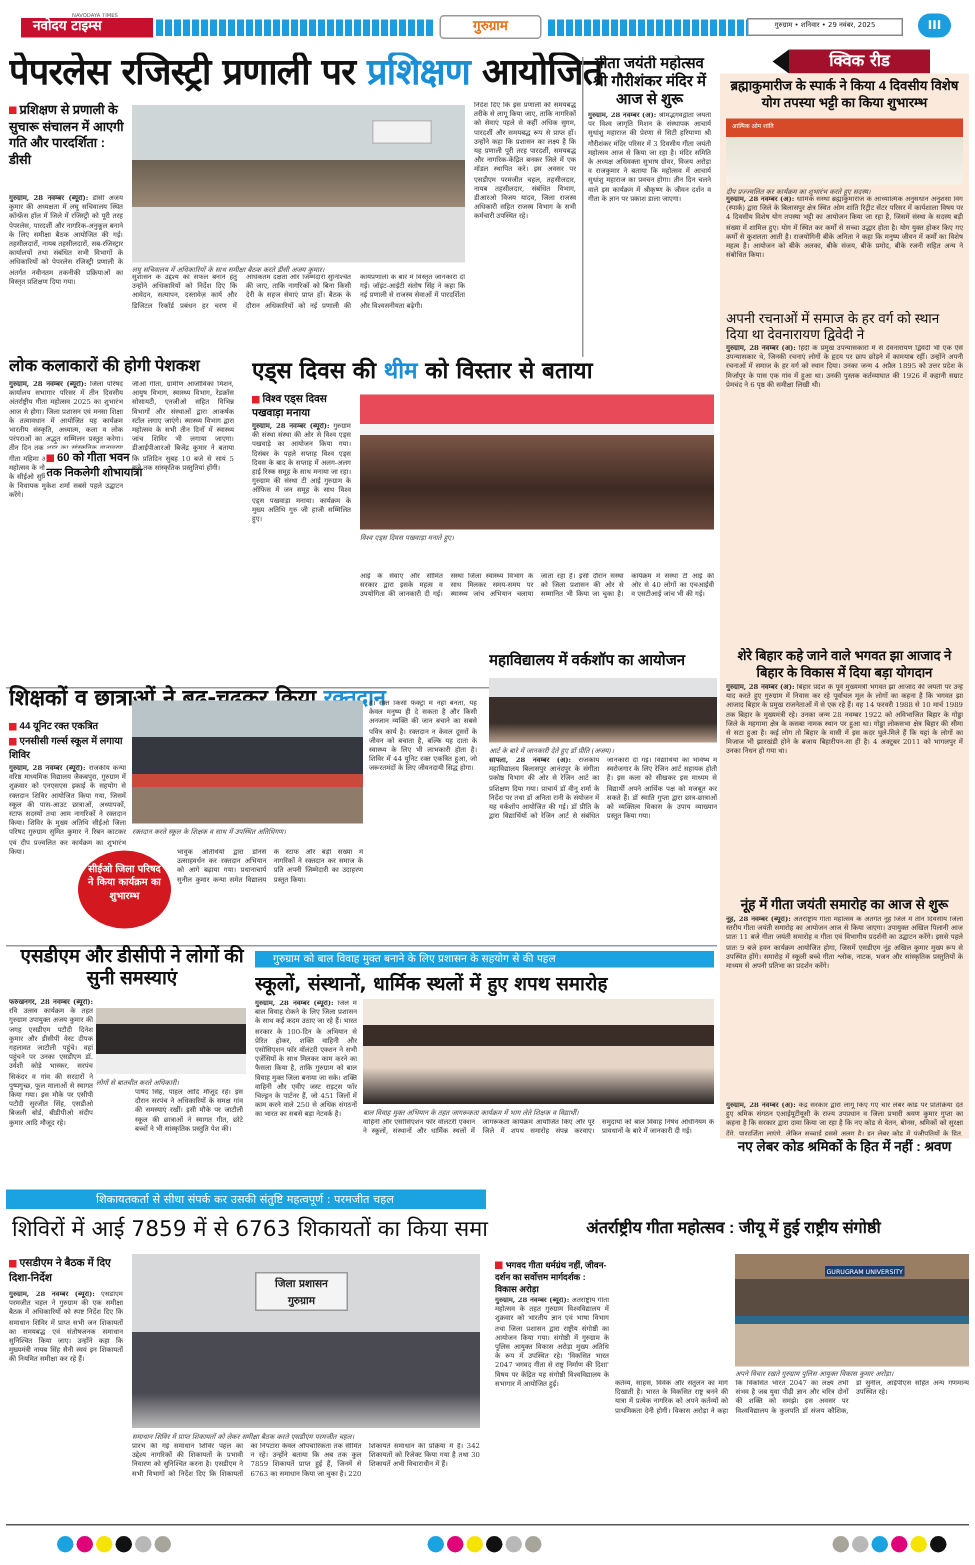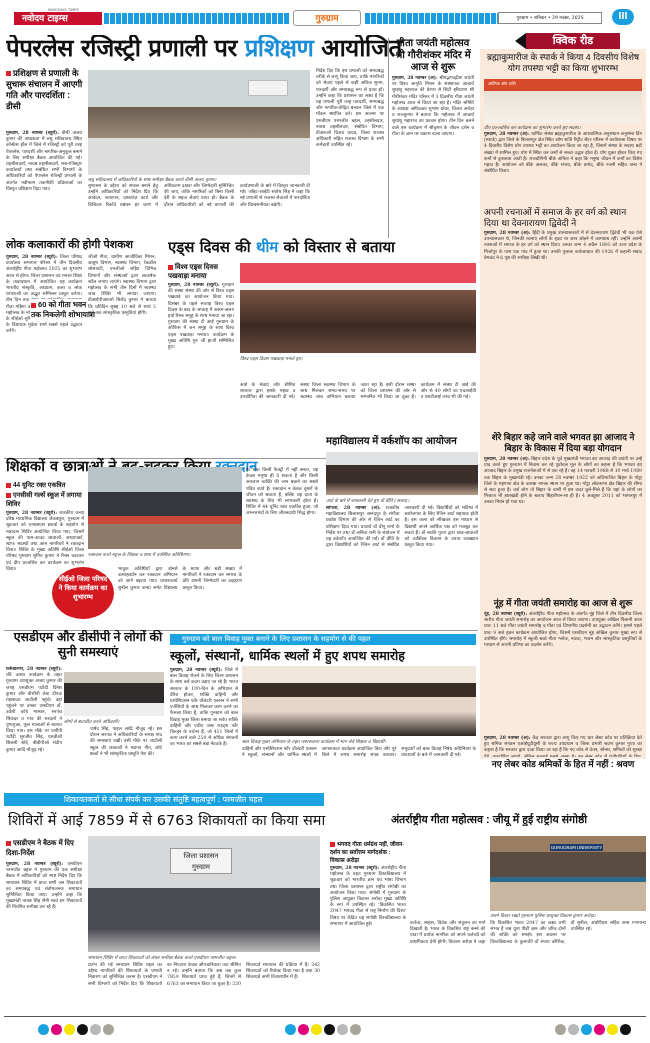--- a/index.html
+++ b/index.html
@@ -61,21 +61,21 @@
 <div class="abs body-text" style="left:392px;top:75px;width:82px;height:160px;">
   <b>गुरुग्राम, 28 नवम्बर (अ):</b> <span>श्रीमद्भगवद्गीता जयंती पर विश्व जागृति मिशन के संस्थापक आचार्य सुधांशु महाराज की प्रेरणा से सिटी हरियाणा श्री गौरीशंकर मंदिर परिसर में 3 दिवसीय गीता जयंती महोत्सव आज से किया जा रहा है। मंदिर समिति के अध्यक्ष अधिवक्ता सुभाष ग्रोवर, विजय अरोड़ा व राजकुमार ने बताया कि महोत्सव में आचार्य सुधांशु महाराज का प्रवचन होगा। तीन दिन चलने वाले इस कार्यक्रम में श्रीकृष्ण के जीवन दर्शन व गीता के ज्ञान पर प्रकाश डाला जाएगा।</span>
 </div>
 
 <div class="abs" style="left:526px;top:33px;width:94px;height:16px;background:#a3102c;color:#fff;font-size:11px;line-height:16px;text-align:center;font-weight:bold;">
   <span>क्विक रीड</span>
 </div>
 <div class="abs" style="left:515px;top:33px;width:0;height:0;border-right:11px solid #111;border-top:8px solid transparent;border-bottom:8px solid transparent;"></div>
 <div class="abs peach" style="left:480px;top:49px;width:166px;height:710px;"></div>
 
-<div class="abs hl-cond" style="left:484px;top:52px;width:158px;font-size:8.8px;line-height:11px;font-weight:normal;text-align:center;">ब्रह्माकुमारीज के स्पार्क ने किया 4 दिवसीय विशेष योग तपस्या भट्टी का किया शुभारम्भ</div>
+<div class="abs hl-cond" style="left:484px;top:52px;width:158px;font-size:8.8px;line-height:11px;font-weight:bold;text-align:center;">ब्रह्माकुमारीज के स्पार्क ने किया 4 दिवसीय विशेष योग तपस्या भट्टी का किया शुभारम्भ</div>
 <div class="photo" style="left:484px;top:79px;width:158px;height:44px;background:linear-gradient(180deg,#d64a2a 0 28%,#e8e2d6 28%,#f5f2ea 100%);">
   <div class="abs" style="left:4px;top:2px;font-size:4px;color:#fff;">आत्मिक ओम शांति</div>
 </div>
 <div class="abs caption" style="left:484px;top:124px;width:158px;">दीप प्रज्ज्वलित कर कार्यक्रम का शुभारंभ करते हुए सदस्य।</div>
 <div class="abs body-text" style="left:484px;top:131px;width:158px;height:75px;">
   <b>गुरुग्राम, 28 नवम्बर (अ):</b> <span>धार्मिक संस्था ब्रह्माकुमारीज के आध्यात्मिक अनुसंधान अनुशंसा विंग (स्पार्क) द्वारा जिले के बिलासपुर क्षेत्र स्थित ओम शांति रिट्रीट सेंटर परिसर में कार्यशाला विषय पर 4 दिवसीय विशेष योग तपस्या भट्टी का आयोजन किया जा रहा है, जिसमें संस्था के सदस्य बड़ी संख्या में शामिल हुए। योग में स्थित कर कर्मों से सच्चा उद्धार होता है। योग युक्त होकर किए गए कर्मों से कुशलता आती है। राजयोगिनी बीके अनिता ने कहा कि मनुष्य जीवन में कर्मों का विशेष महत्व है। आयोजन को बीके अलका, बीके संजय, बीके प्रमोद, बीके रजनी सहित अन्य ने संबोधित किया।</span>
 </div>
 
 <div class="abs hl-cond" style="left:484px;top:207px;width:158px;font-size:9px;line-height:11px;">अपनी रचनाओं में समाज के हर वर्ग को स्थान दिया था देवनारायण द्विवेदी ने</div>
 <div class="abs body-text" style="left:484px;top:230px;width:158px;height:70px;">
@@ -183,21 +183,21 @@
   <span>शिकायतकर्ता से सीधा संपर्क कर उसकी संतुष्टि महत्वपूर्ण : परमजीत चहल</span>
 </div>
 <div class="abs hl" style="left:8px;top:809px;width:318px;font-size:14.5px;line-height:22px;font-weight:normal;">शिविरों में आई 7859 में से 6763 शिकायतों का किया समाधान</div>
 <div class="abs kicker" style="left:6px;top:838px;width:76px;font-size:7px;line-height:10px;">
   <span class="bullet-sq"></span><span>एसडीएम ने बैठक में दिए दिशा-निर्देश</span>
 </div>
 <div class="abs body-text" style="left:6px;top:861px;width:76px;height:150px;">
   <b>गुरुग्राम, 28 नवम्बर (ब्यूरो):</b> <span>एसडीएम परमजीत चहल ने गुरुग्राम की एक समीक्षा बैठक में अधिकारियों को स्पष्ट निर्देश दिए कि समाधान शिविर में प्राप्त सभी जन शिकायतों का समयबद्ध एवं संतोषजनक समाधान सुनिश्चित किया जाए। उन्होंने कहा कि मुख्यमंत्री नायब सिंह सैनी स्वयं इन शिकायतों की नियमित समीक्षा कर रहे हैं।</span>
 </div>
 <div class="photo" style="left:88px;top:836px;width:232px;height:116px;background:linear-gradient(180deg,#d6d8da 0 45%,#4a4a52 45% 80%,#bcbcbc);">
-  <div class="abs" style="left:82px;top:12px;width:62px;height:26px;background:#f4f4f4;border:1px solid #999;text-align:center;font-size:7px;line-height:11px;color:#222;font-weight:normal;padding-top:2px;">
+  <div class="abs" style="left:82px;top:12px;width:62px;height:26px;background:#f4f4f4;border:1px solid #999;text-align:center;font-size:7px;line-height:11px;color:#222;font-weight:bold;padding-top:2px;">
     <div>जिला प्रशासन</div>
     <div>गुरुग्राम</div>
   </div>
 </div>
 <div class="abs caption" style="left:88px;top:954px;width:232px;">समाधान शिविर में प्राप्त शिकायतों को लेकर समीक्षा बैठक करते एसडीएम परमजीत चहल।</div>
 <div class="abs body-text" style="left:88px;top:962px;width:232px;height:50px;column-count:3;column-gap:5px;">
   <span>प्रारंभ की गई समाधान शिविर पहल का उद्देश्य नागरिकों की शिकायतों के प्रभावी निवारण को सुनिश्चित करना है। एसडीएम ने सभी विभागों को निर्देश दिए कि शिकायतों का निपटारा केवल औपचारिकता तक सीमित न रहे। उन्होंने बताया कि अब तक कुल 7859 शिकायतें प्राप्त हुई हैं, जिनमें से 6763 का समाधान किया जा चुका है। 220 शिकायतें समाधान की प्रक्रिया में हैं। 342 शिकायतों को रिजेक्ट किया गया है तथा 30 शिकायतें अभी विचाराधीन में हैं।</span>
 </div>
 
 <div class="abs hl-cond" style="left:330px;top:812px;width:318px;font-size:10.8px;line-height:14px;font-weight:bold;text-align:center;white-space:nowrap;">अंतर्राष्ट्रीय गीता महोत्सव : जीयू में हुई राष्ट्रीय संगोष्ठी</div>

